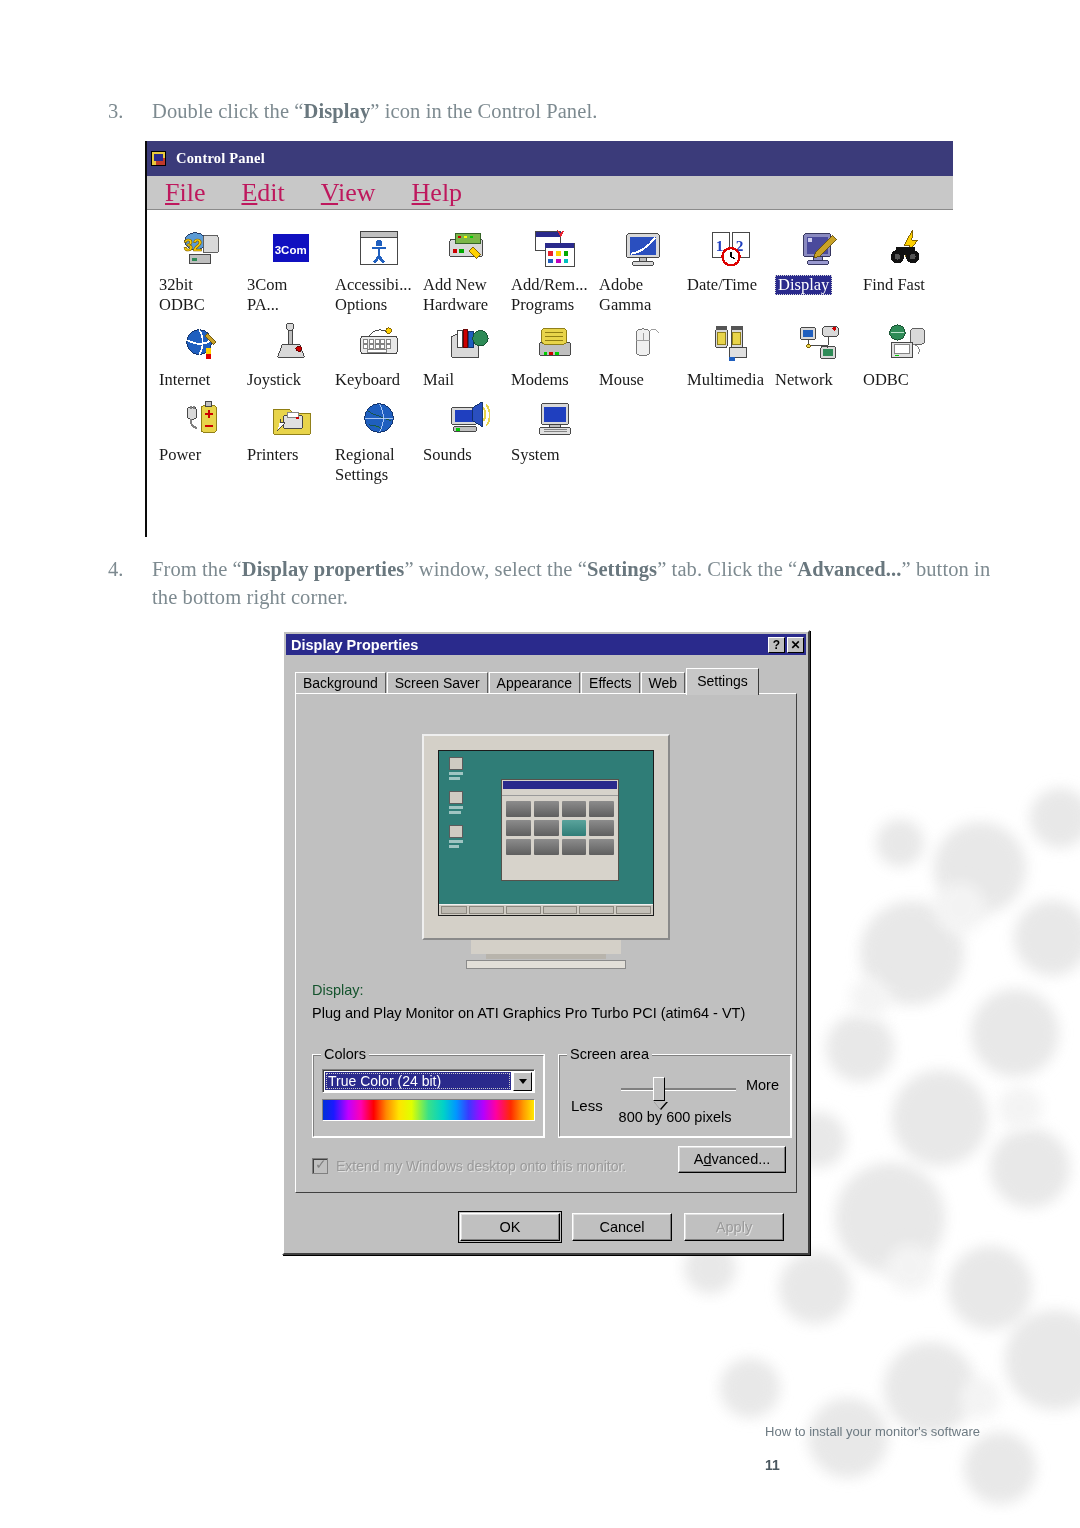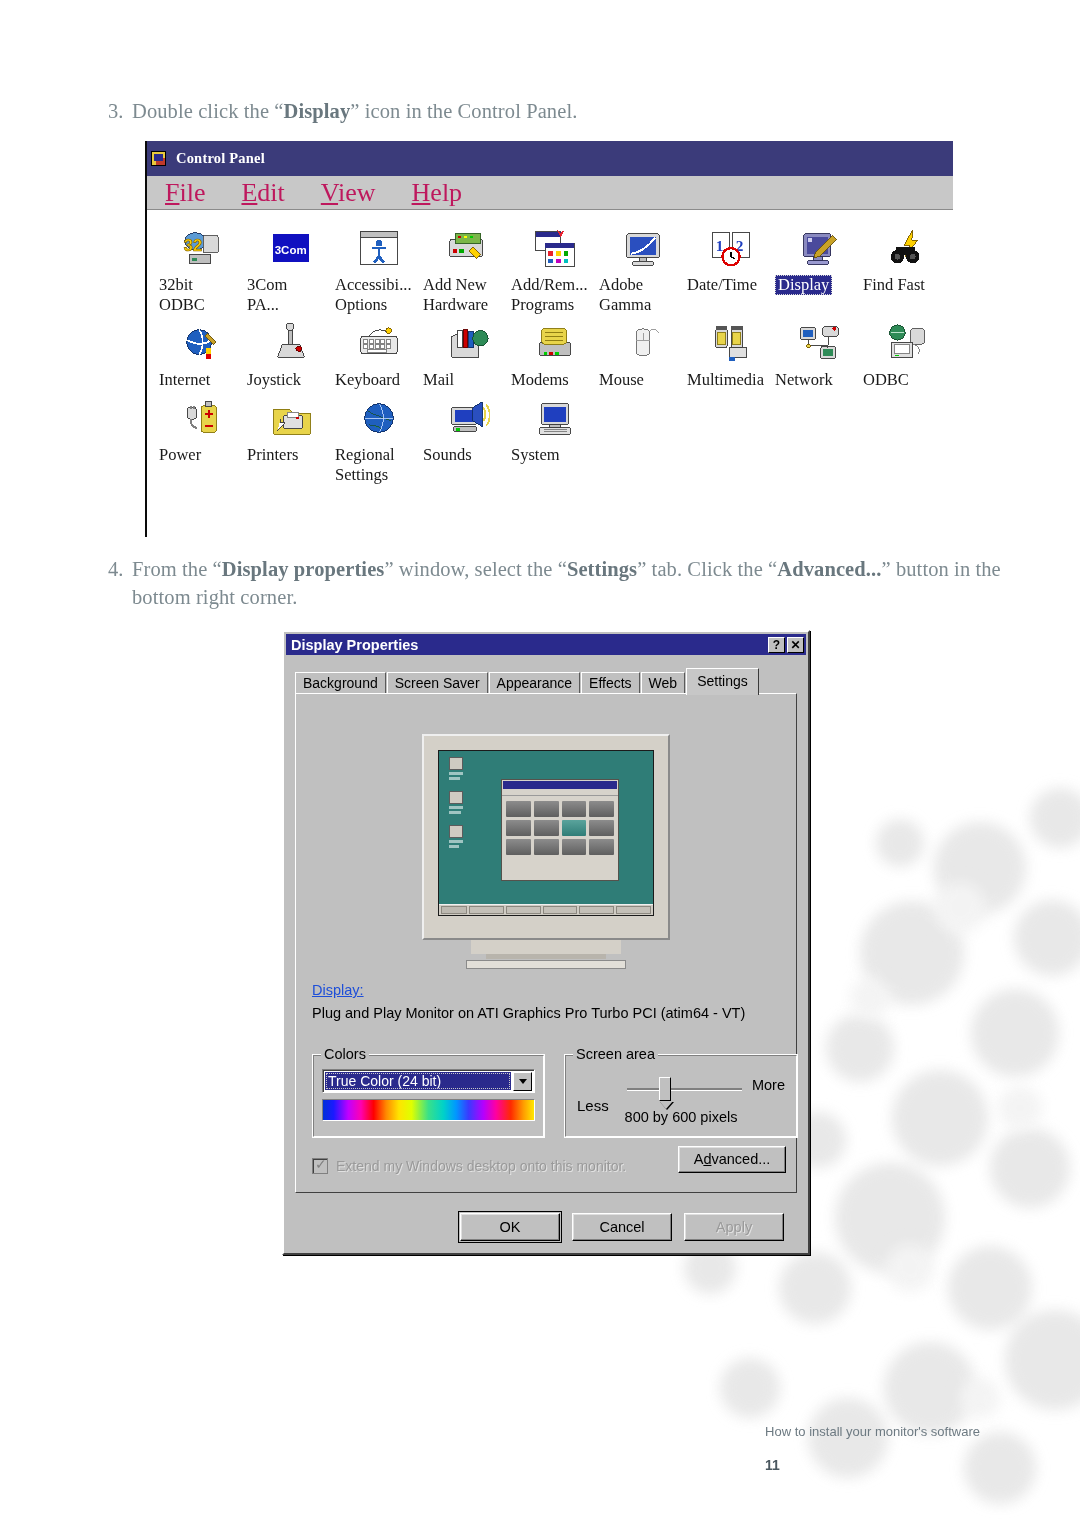--- a/index.html
+++ b/index.html
@@ -21,21 +21,21 @@
 
   .step {
     position:absolute;
     font-family:"Liberation Serif", serif;
     color:#7d8a90;
     font-size:20.5px;
     line-height:28px;
     letter-spacing:.1px;
   }
   .step .num { position:absolute; left:0; top:0; width:30px; text-align:left; }
-  .step .body { display:block; margin-left:24px; }
+  .step .body { display:block; margin-left:44px; }
   .step b { color:#69777e; font-weight:bold; font-family:"Liberation Serif", serif;}
 
   #step3 { left:108px; top:97px; width:880px; }
   #step4 { left:108px; top:555px; width:900px; }
 
   
   #control-panel{
     position:absolute; left:145px; top:141px; width:808px; height:396px;
     background:#ffffff;
     border-left:2px solid #0a0a0a;
@@ -167,38 +167,38 @@
   .mini-deskicon i{ display:block; height:13px; background:#cfcbc2; border:1px solid #5c5c5c; }
   .mini-deskicon u{ display:block; height:3px; margin-top:2px; background:#cfe4e2; opacity:.7;}
   #mon-taskbar{
     position:absolute; left:0; right:0; bottom:0; height:11px; background:#d0ccc4;
     border-top:1px solid #f0f0f0; display:flex; align-items:center; gap:2px; padding:1px 2px;
   }
   #mon-taskbar b{ display:block; height:8px; background:#c4c0b8; border:1px solid #8c8880; flex:1; }
   #mon-taskbar b.start{ flex:0 0 26px; background:#bdb9b1; }
 
   
-  #display-label{ position:absolute; left:16px; top:288px; font-size:14.5px; color:#1d4ed8;text-decoration:underline; }
+  #display-label{ position:absolute; left:16px; top:288px; font-size:14.5px; color:#14532d; }
   #display-value{ position:absolute; left:16px; top:311px; font-size:14.5px; color:#000; white-space:nowrap; }
 
   
   .groupbox{
     position:absolute; border:1px solid #fff; border-top-color:#fff;
     box-shadow:inset 1px 1px 0 #808080;
   }
   .groupbox > .gb-border{
     position:absolute; inset:0; border:1px solid #808080; pointer-events:none;
     border-right-color:#fff; border-bottom-color:#fff;
   }
   .gb-title{
     position:absolute; left:8px; top:-9px; background:#c0c0c0; padding:0 3px;
     font-size:14.5px; color:#000; z-index:2;
   }
   #colors-group{ left:16px; top:360px; width:233px; height:84px; }
-  #screen-group{ left:268px; top:360px; width:234px; height:84px; }
+  #screen-group{ left:262px; top:360px; width:234px; height:84px; }
 
   .combo{
     position:absolute; left:9px; top:14px; width:213px; height:24px;
     background:#fff; border:1px solid #808080; border-right-color:#fff; border-bottom-color:#fff;
     box-shadow:inset 1px 1px 0 #404040; display:flex; align-items:center;
   }
   .combo .val{
     flex:1; margin:2px; height:18px; background:#2a2a8c; color:#fff; font-size:14px;
     padding-left:3px; line-height:18px; outline:1px dotted #c8c8c8; outline-offset:-2px;
     white-space:nowrap; overflow:hidden;

